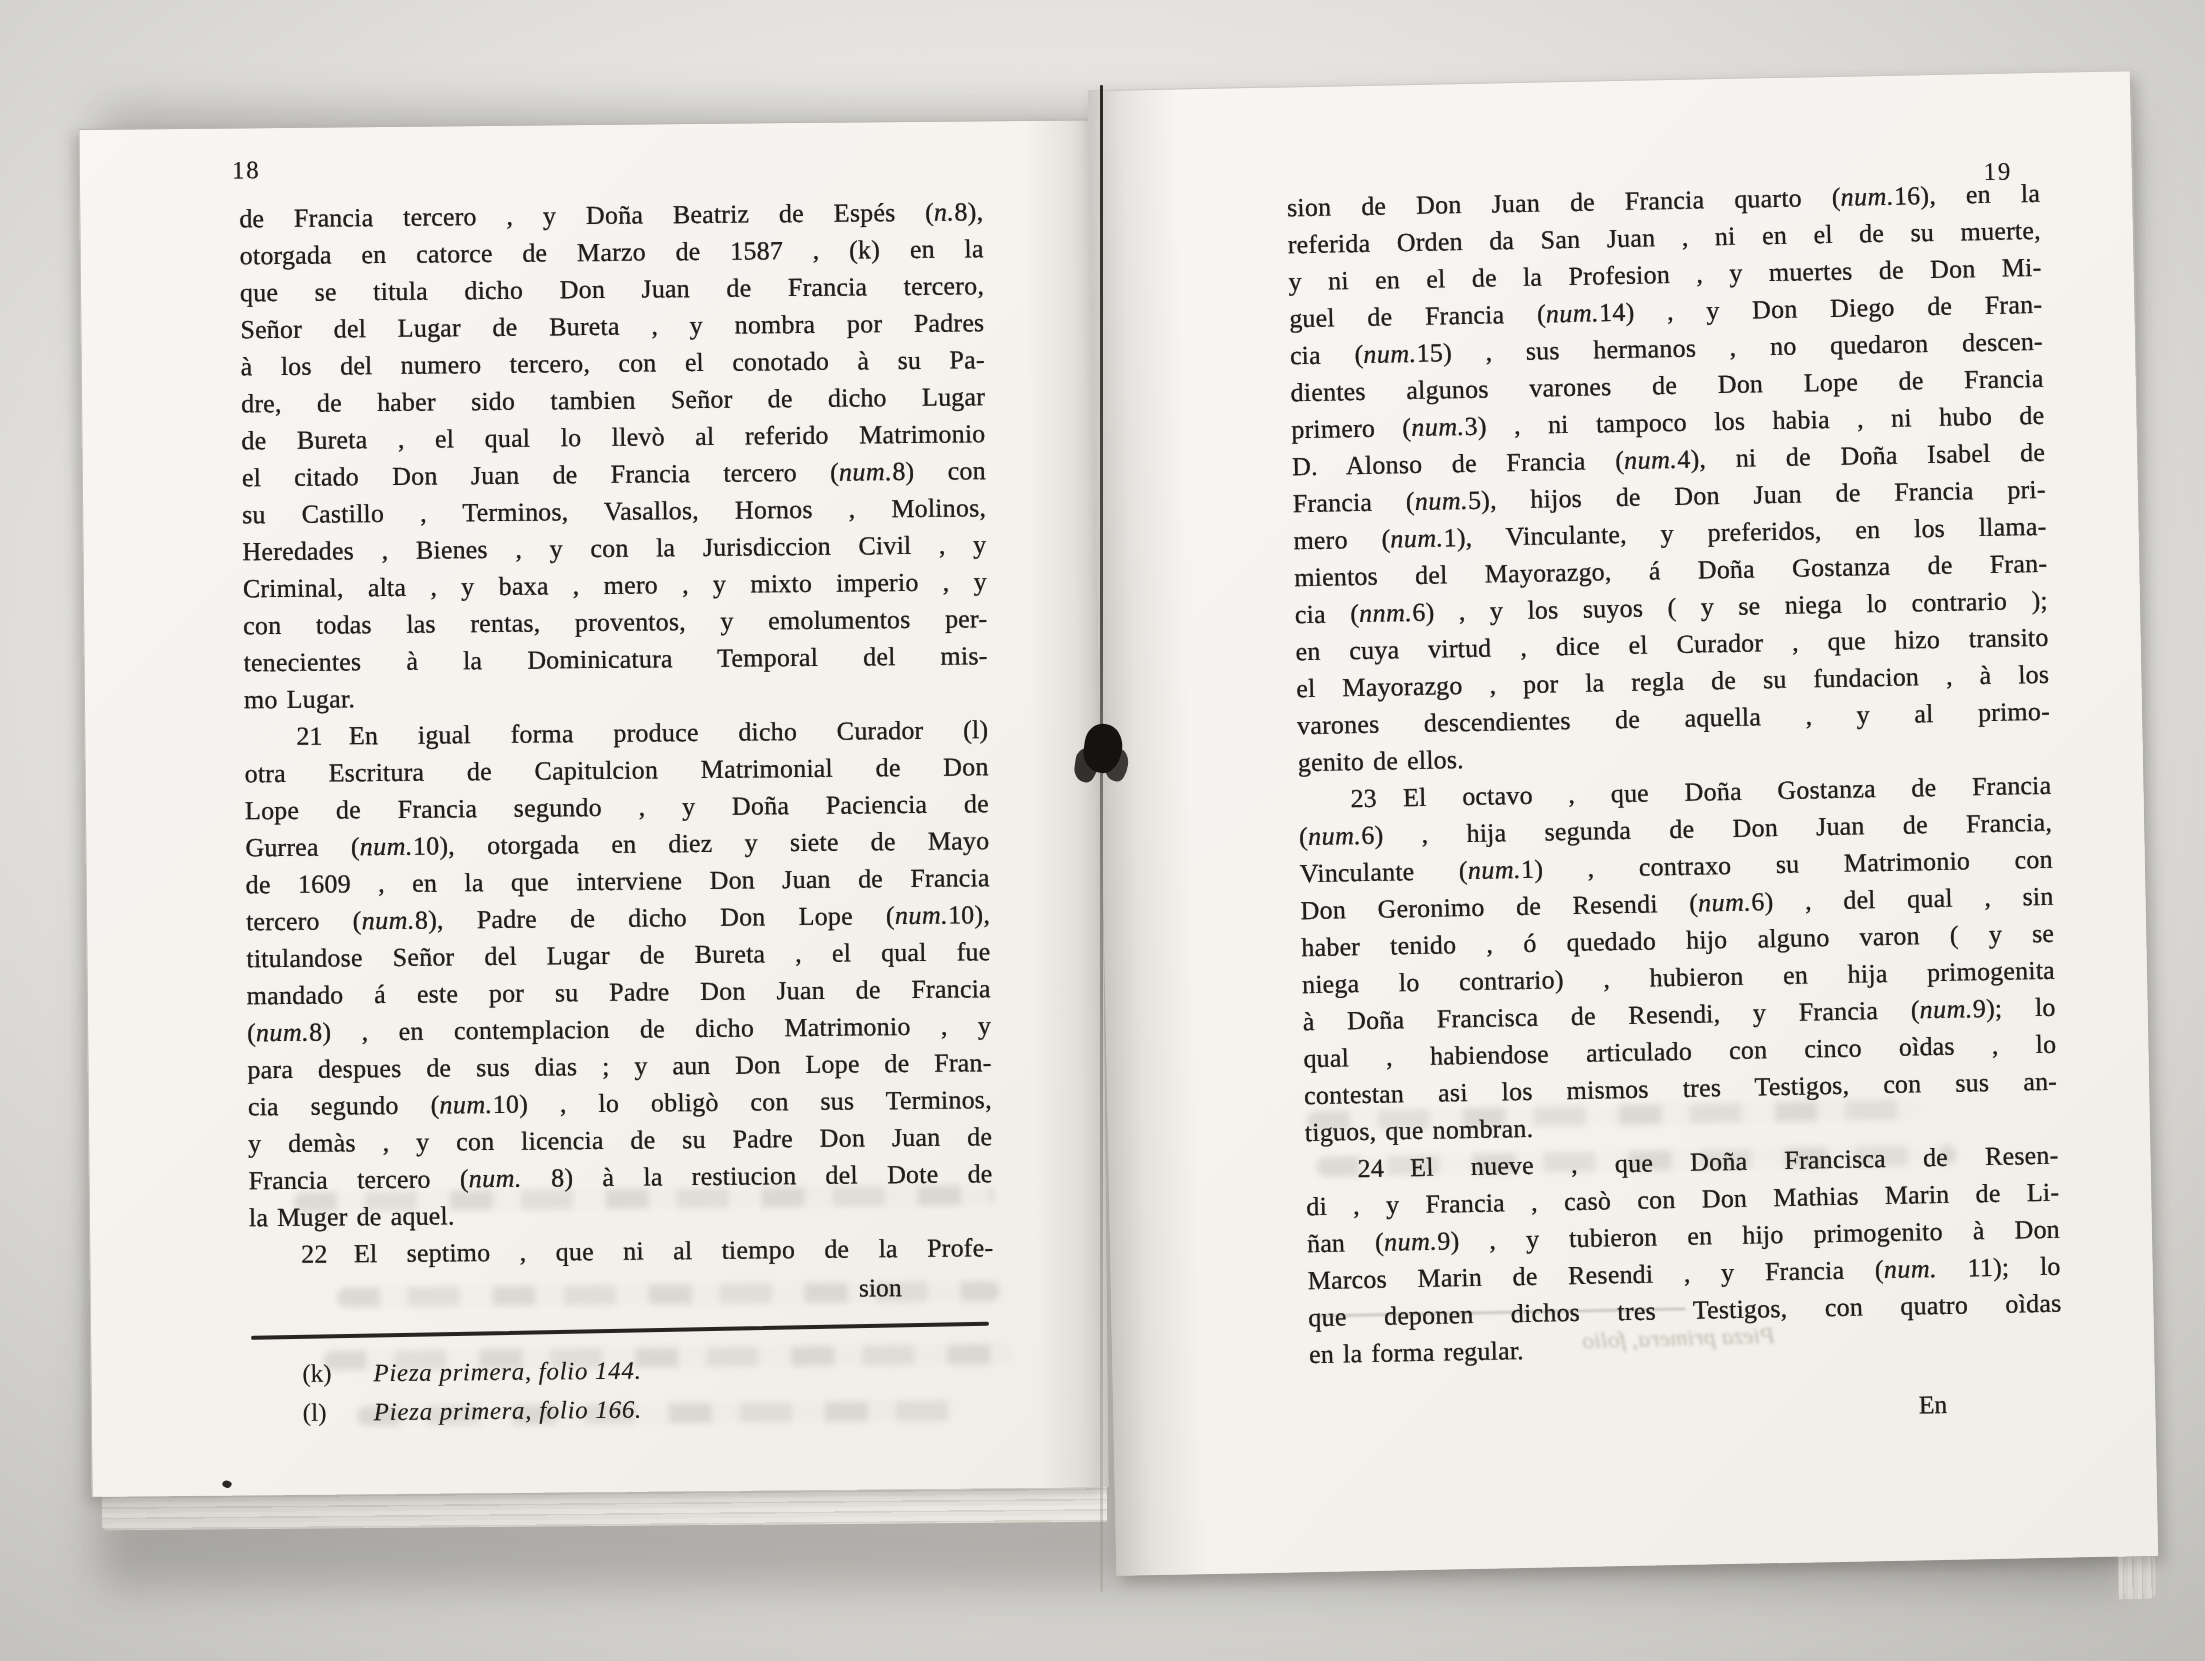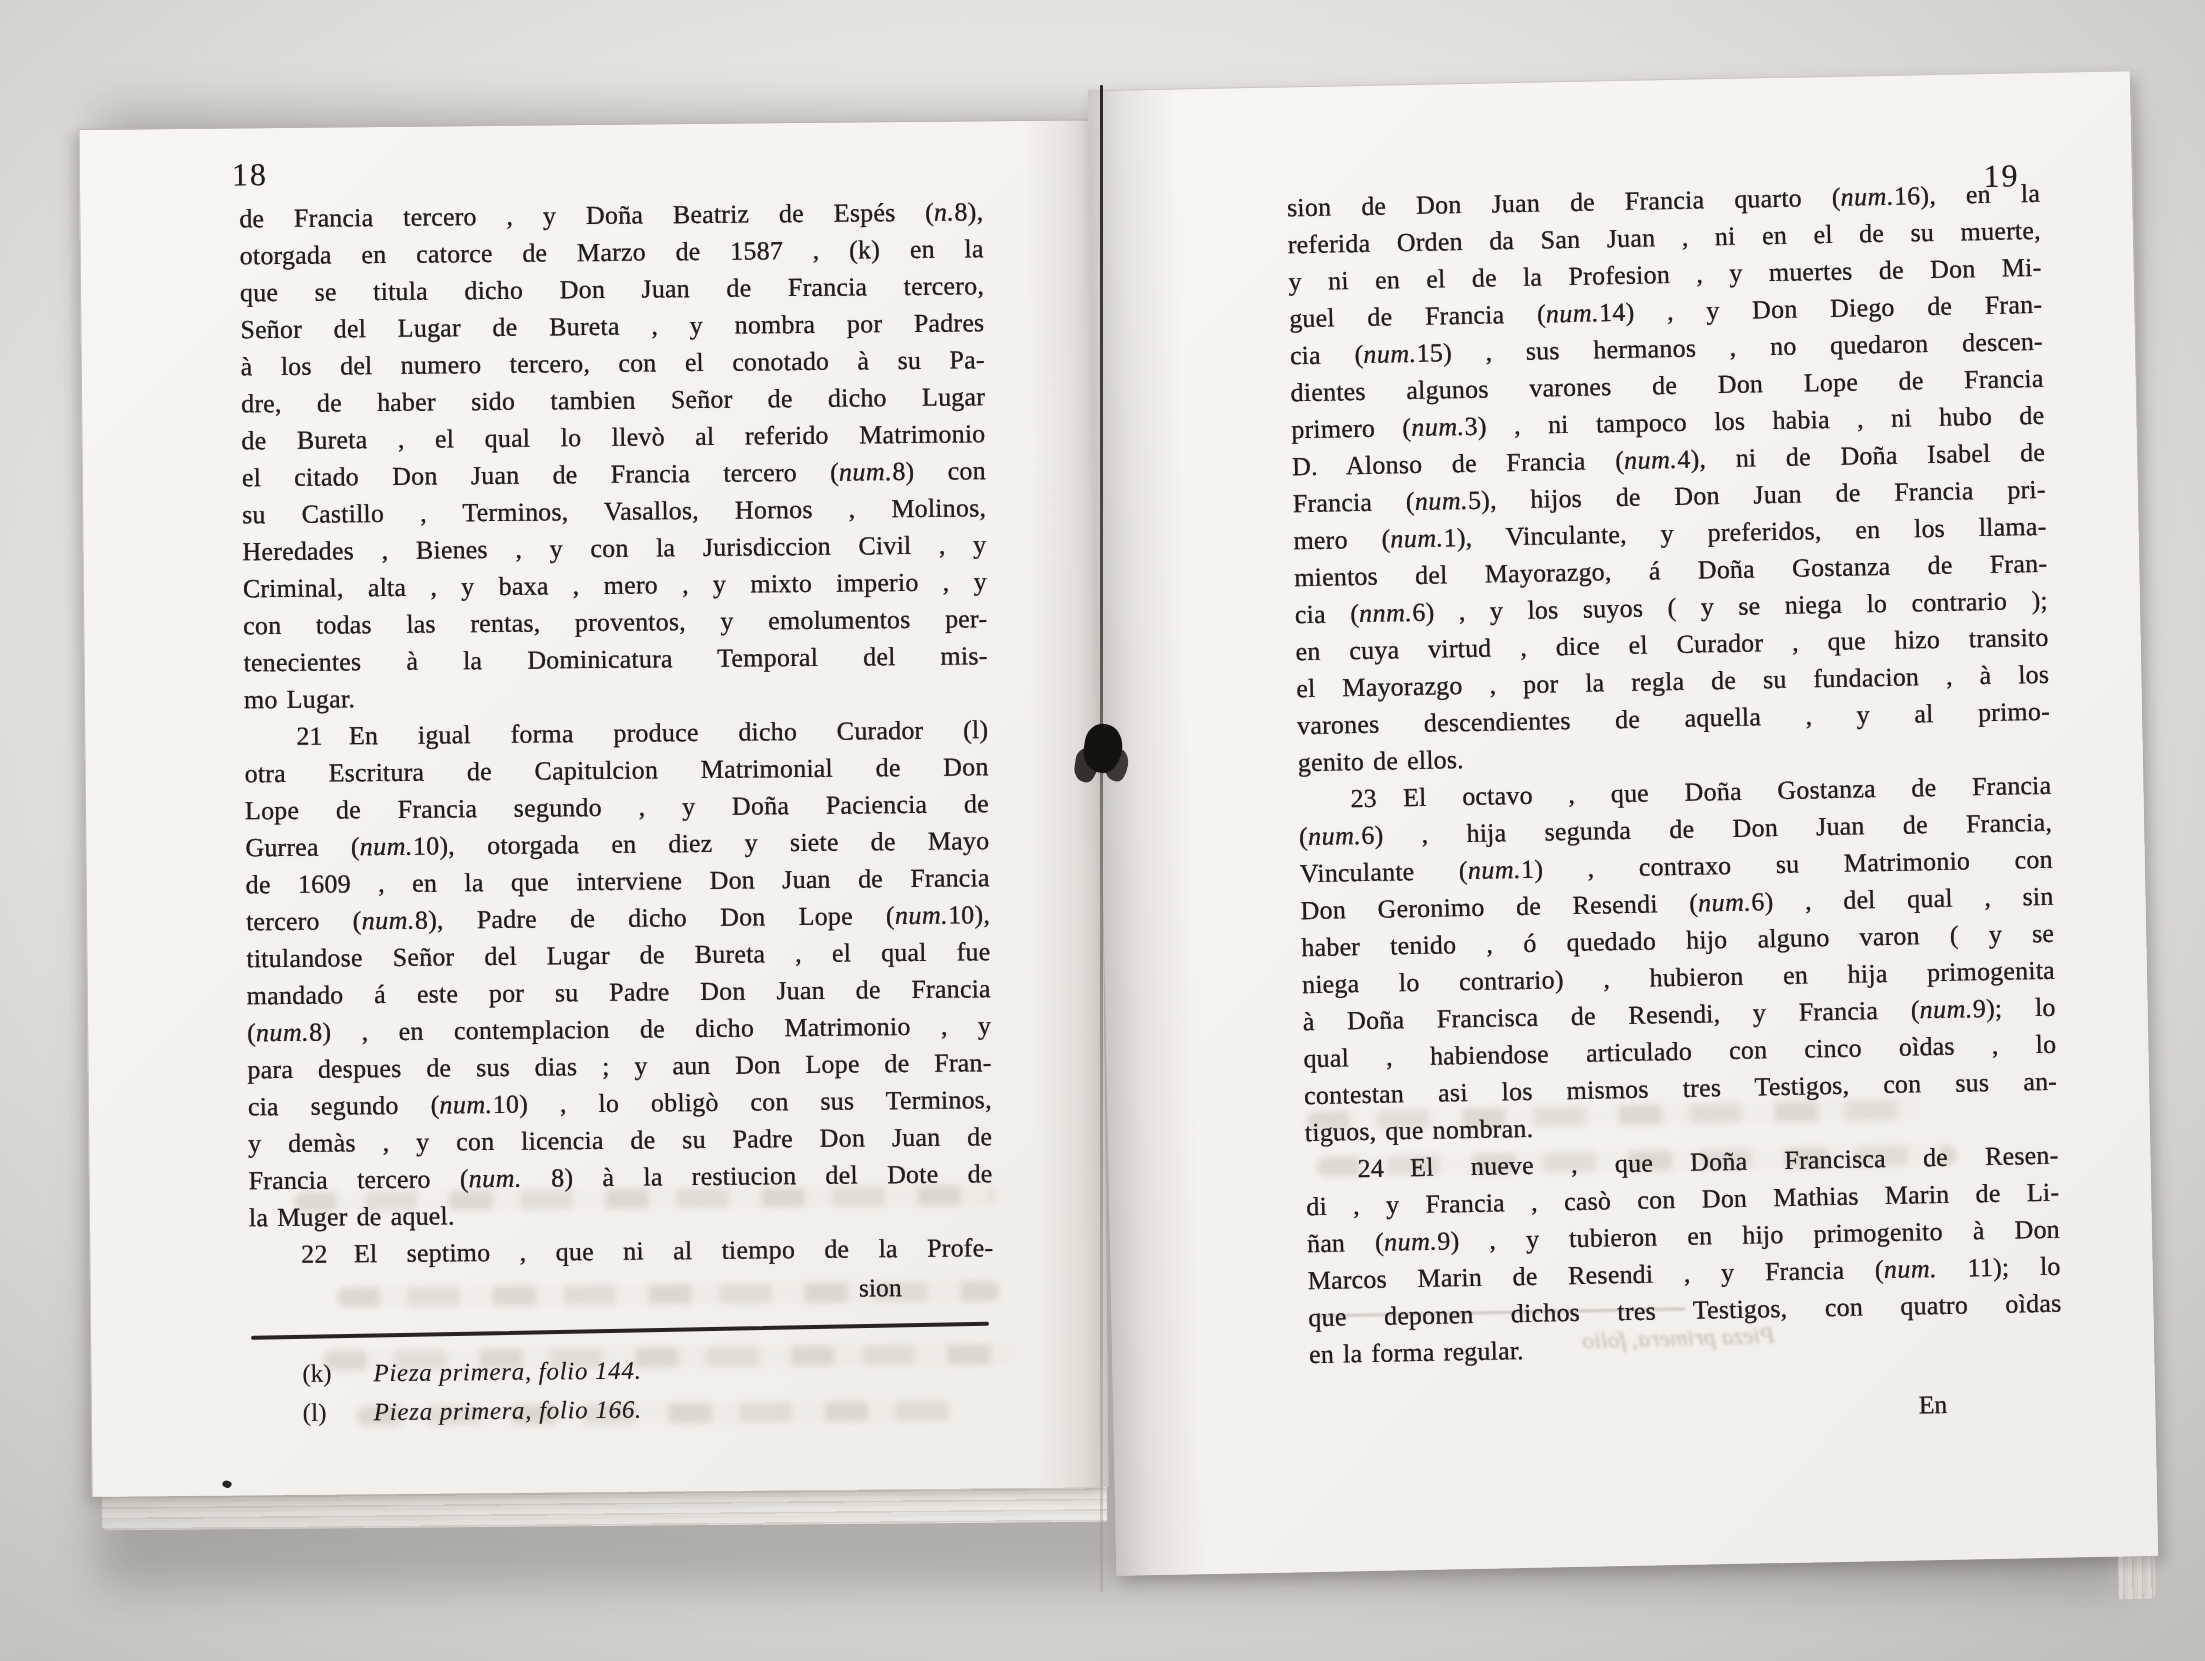--- a/index.html
+++ b/index.html
@@ -59,21 +59,21 @@
     background:linear-gradient(to bottom,rgba(35,32,28,0.95) 0%,rgba(55,52,46,0.82) 35%,rgba(95,90,82,0.55) 55%,rgba(130,125,115,0.45) 78%,rgba(150,145,135,0.32) 100%);
   }
   .ink-blot{
     position:absolute;left:1001px;top:658px;width:38px;height:49px;z-index:4;
     background:#15130f;transform:rotate(8deg);
     border-radius:48% 52% 46% 54% / 42% 50% 55% 45%;
     box-shadow:-14.2px 19px 0 -7.6px rgba(21,19,15,0.85),16px 14.2px 0 -8px rgba(21,19,15,0.8);
   }
   
   .pagenum{
-    position:absolute;font-size:32px;letter-spacing:1.9px;
+    position:absolute;font-size:25px;letter-spacing:1.9px;
     text-shadow:0 0 0.7px rgba(32,29,26,0.6);
   }
   .pagenum.pn-left{left:152px;top:27.5px;}
   .pagenum.pn-right{left:894px;top:84px;}
   .text-block{position:absolute;z-index:2;}
   .tb-left{left:159px;top:72px;width:744px;}
   .tb-right{left:197px;top:102px;width:753px;}
   .line{
     font-size:26px;line-height:37px;white-space:normal;
     text-align:justify;text-align-last:justify;

